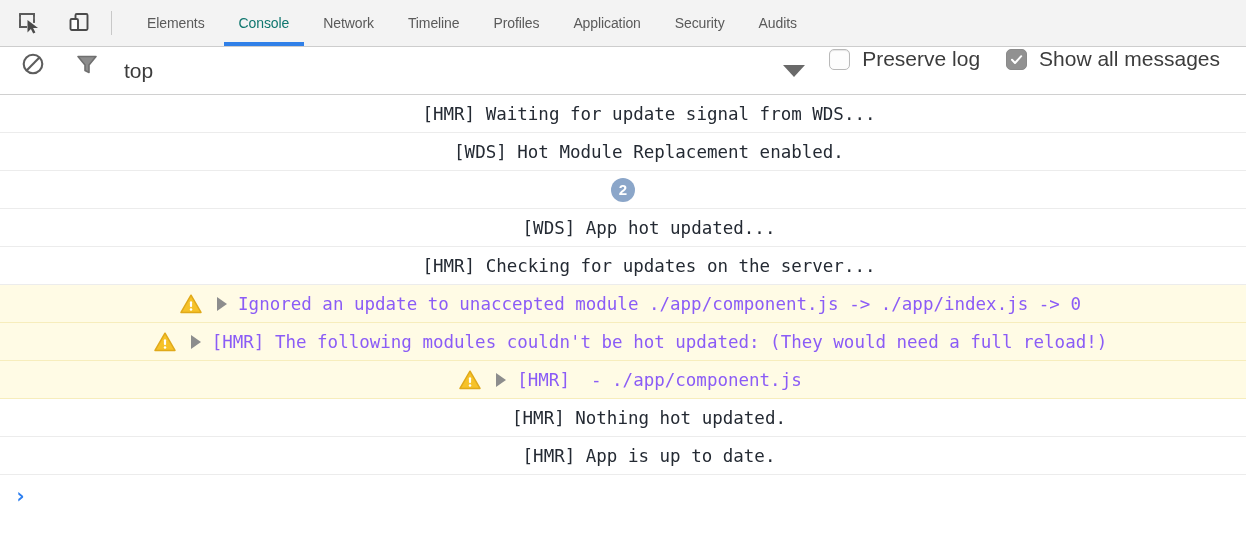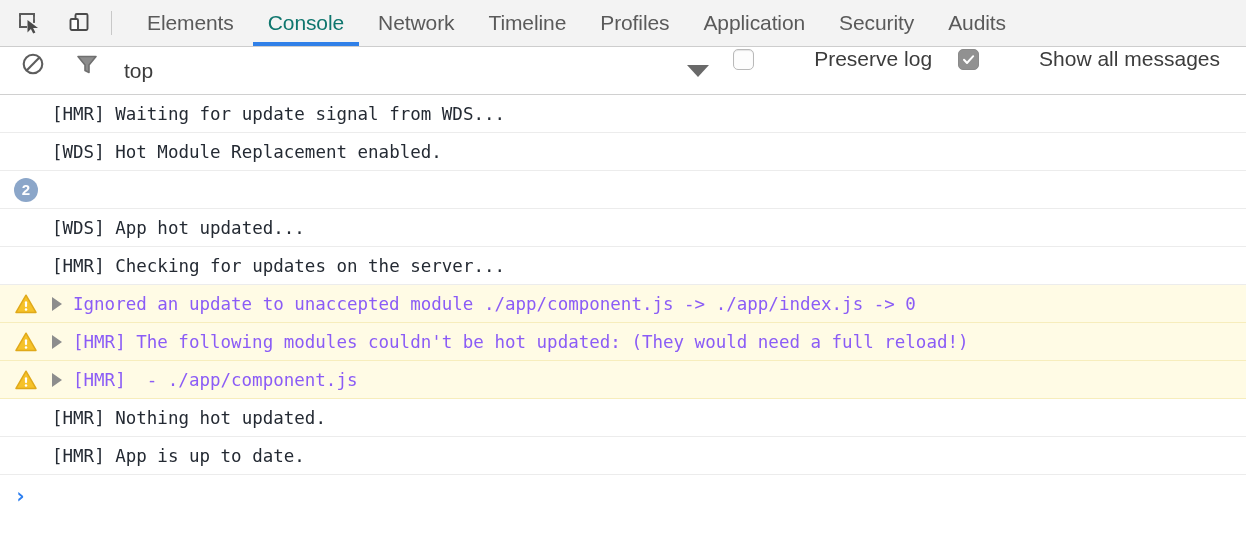--- a/index.html
+++ b/index.html
@@ -48,21 +48,21 @@
   }
   #tab-list {
     display: flex;
     align-items: stretch;
     margin-left: 18px;
   }
   .tab {
     display: flex;
     align-items: center;
     padding: 0 17px;
-    font-size: 21px;
+    font-size: 14px;
     color: #5a5a5a;
     letter-spacing: -0.1px;
     cursor: pointer;
     position: relative;
     white-space: nowrap;
   }
   .tab.active {
     color: #0f766e;
   }
   .tab.active::after {
@@ -113,21 +113,20 @@
     border-right: 11px solid transparent;
     border-top: 12px solid #696969;
     margin-left: auto;
     margin-right: 24px;
   }
   .cb-group {
     display: flex;
     align-items: center;
     margin-right: 26px;
     cursor: pointer;
-    gap: 48px;
   }
   .cb-box {
     width: 21px;
     height: 21px;
     border-radius: 5px;
     box-sizing: border-box;
     margin-right: 12px;
     flex: none;
   }
   .cb-box.off {
@@ -153,20 +152,21 @@
     background: #ffffff;
   }
   .msg-row {
     height: 38px;
     display: flex;
     align-items: center;
     box-sizing: border-box;
     border-bottom: 1px solid #ececec;
     padding-left: 14px;
     position: relative;
+    justify-content: center;
   }
   .msg-row.warning {
     background: #fffbe5;
     border-bottom: 1px solid #f7edbc;
     border-top: none;
   }
   .msg-gutter {
     width: 38px;
     flex: none;
     display: flex;

